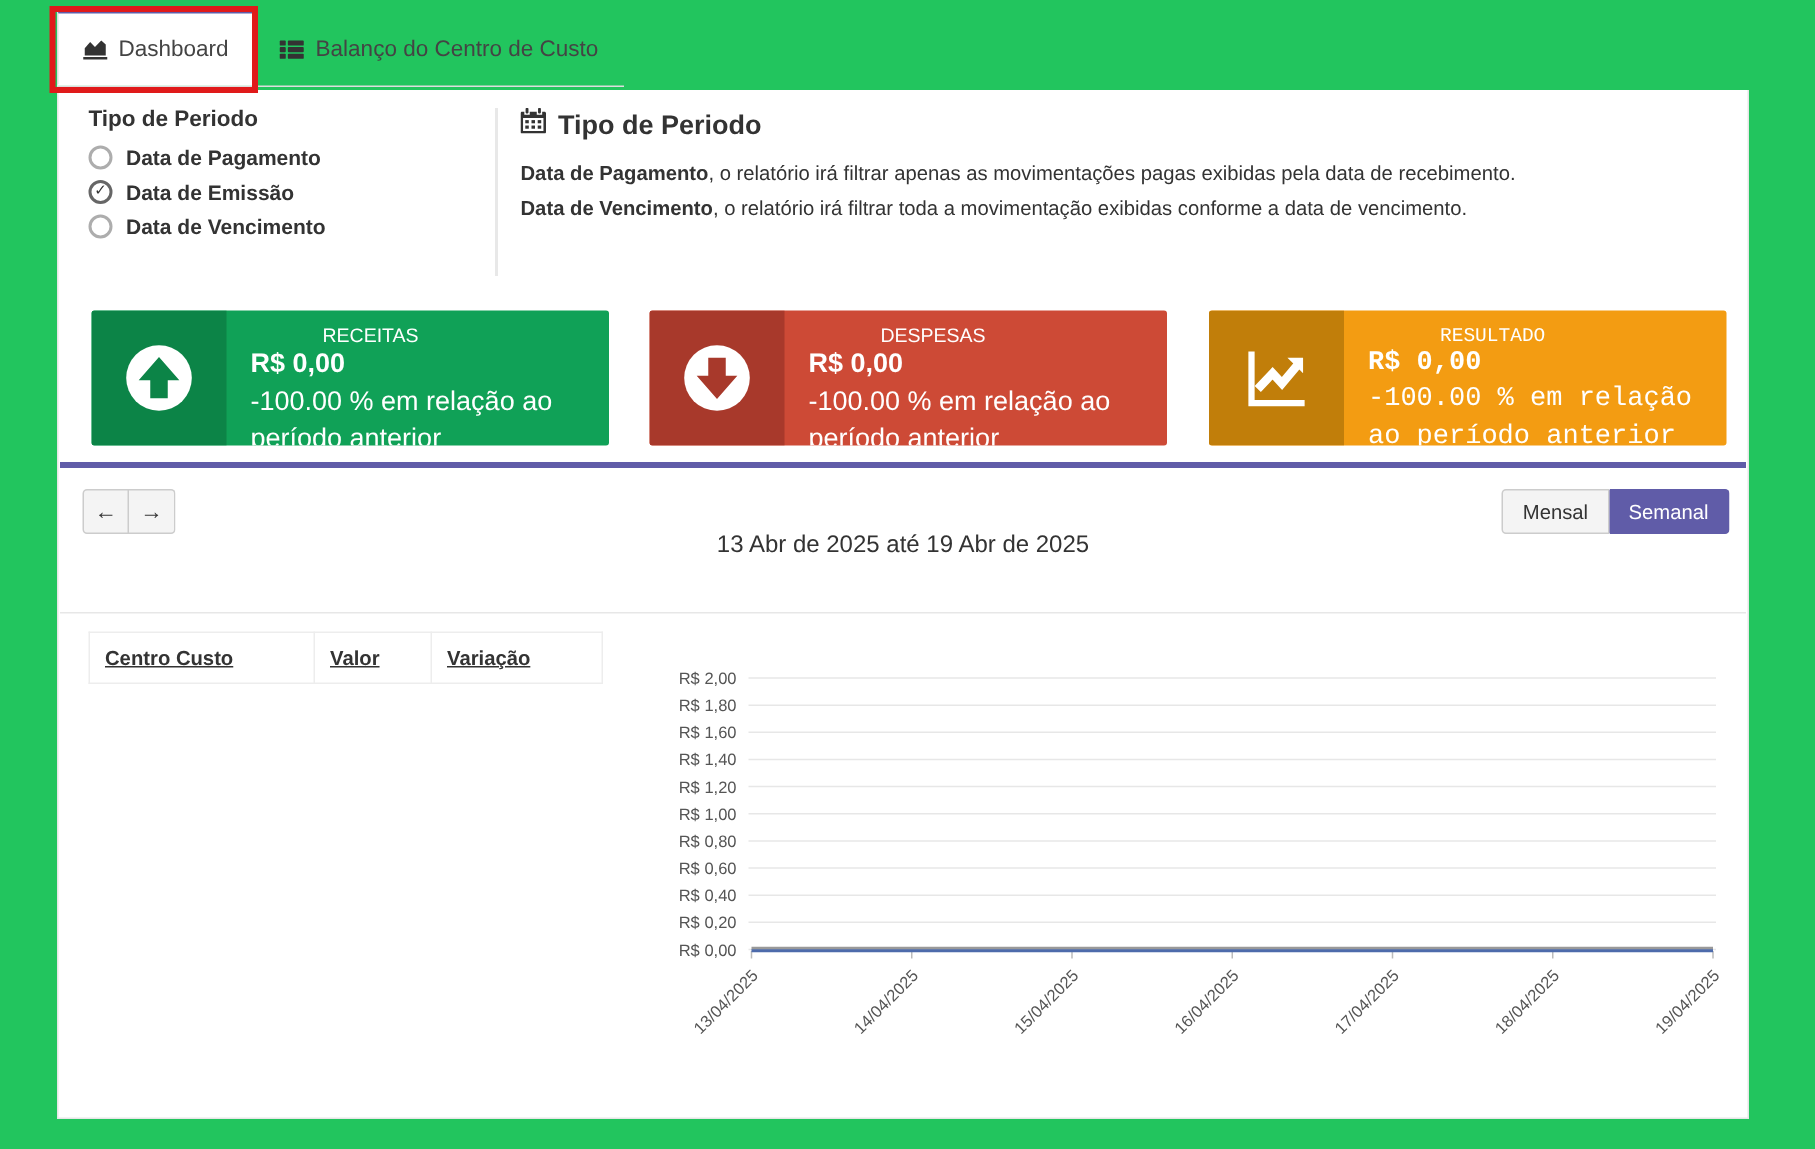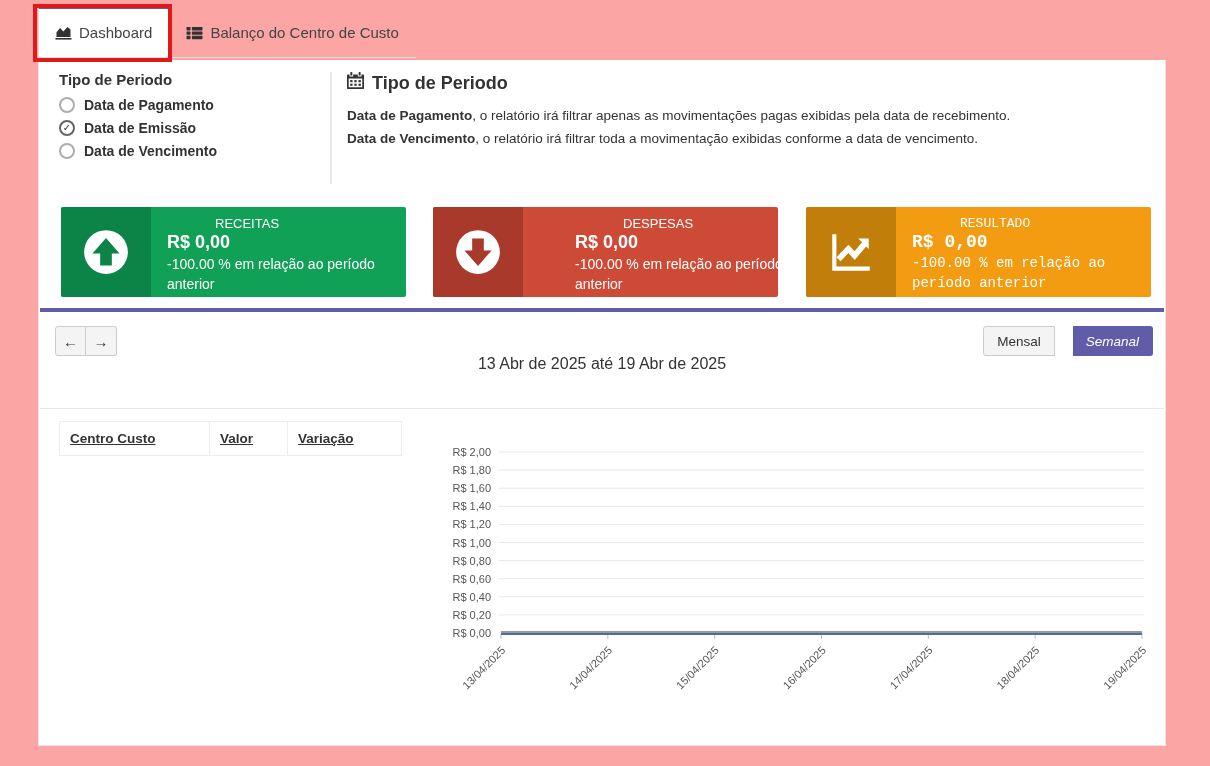--- a/index.html
+++ b/index.html
@@ -1,18 +1,18 @@
 <!DOCTYPE html>
 <html><head>
 <meta charset="utf-8">
 <style>
   * { margin:0; padding:0; box-sizing:border-box; }
   html,body { background:#fff; }
   body { font-family:"Liberation Sans","DejaVu Sans",sans-serif; color:#333; }
-  .page { position:relative; width:1210px; height:766px; background:#fca5a5; overflow:hidden; }
+  .page { position:relative; width:1210px; height:766px; background:#22c55e; overflow:hidden; }
 
   
   .tabbar { position:absolute; left:38px; top:6px; display:flex; border-bottom:1px solid #ddd; z-index:2; }
   .tab { display:inline-flex; align-items:center; gap:7px; padding:0 16px; height:51px;
          font-size:15px; color:#444; cursor:pointer; background:transparent;
          border:1px solid transparent; border-top:3px solid transparent; }
   .tab.active { background:#fff; border-color:#ddd; border-top:3px solid #605ca8;
                 border-bottom:1px solid #fff; margin-bottom:-1px; font-weight:normal; }
   .ticon { display:inline-flex; width:17px; height:16px; }
   .ticon svg { width:100%; height:100%; }
@@ -43,37 +43,37 @@
   .info-line b { font-weight:bold; }
 
   
   .card { position:absolute; top:147px; width:345px; height:90px; display:flex;
           color:#fff; background:var(--c); border-radius:2px; overflow:hidden; }
   .card-icon { width:90px; flex:0 0 90px; background:var(--cd); display:flex; align-items:center; justify-content:center; }
   .card-icon svg { width:50px; height:50px; }
   .card-body { padding:9px 0 0 16px; }
   .card-title { font-size:13px;margin-left:48px; }
   .card-value { font-size:18px; font-weight:bold; margin:1px 0 2px; }
-  .card-note { font-size:14px; line-height:1.4; width:238px; }
+  .card-note { font-size:18px; line-height:1.4; width:238px; }
 
   .purple-bar { position:absolute; left:1px; top:248px; width:1124px; height:4px; background:#605ca8; }
 
   
   .nav-group { position:absolute; left:16px; top:266px; display:flex; }
   .nav-btn { width:31px; height:30px; background:#f4f4f4; border:1px solid #ccc; color:#333;
              font-size:15px; font-weight:bold; display:flex; align-items:center; justify-content:center; cursor:pointer; }
   .nav-btn:first-child { border-radius:3px 0 0 3px; }
   .nav-btn:last-child { border-radius:0 3px 3px 0; border-left:none; }
 
   .toggle-group { position:absolute; right:12px; top:266px; display:flex; }
   .toggle-btn { height:30px; padding:0 13px; font-size:13.5px; border:1px solid #ccc; background:#f4f4f4;
-                color:#333; display:flex; align-items:center; cursor:pointer;margin-left:18px; }
+                color:#333; display:flex; align-items:center; cursor:pointer; }
   .toggle-btn:first-child { border-radius:3px 0 0 3px; }
   .toggle-btn:last-child { border-radius:0 3px 3px 0; border-left:none; }
-  .toggle-btn.active { background:#605ca8; border-color:#605ca8; color:#fff;font-style:italic; }
+  .toggle-btn.active { background:#605ca8; border-color:#605ca8; color:#fff; }
 
   .date-title { position:absolute; left:0; top:295px; width:100%; text-align:center;
                 font-size:16px; color:#333; }
 
   .section-divider { position:absolute; left:1px; top:348px; width:1124px; border-top:1px solid #e7e7e7; }
 
   
   .ct-table { position:absolute; left:20px; top:361px; border-collapse:collapse; }
   .ct-table th { border:1px solid #ededed; padding:9px 10px; text-align:left;
                  font-size:13.5px; font-weight:bold; color:#333; background:#fff;text-decoration:underline; }
@@ -167,21 +167,21 @@
             <circle cx="24" cy="24" r="21" fill="#fff"></circle>
             <path d="M24 10.5 37 25.5h-7.4V37h-11.2V25.5H11z" fill="var(--cd)"></path>
           </svg>
       </div>
       <div class="card-body">
         <div class="card-title">RECEITAS</div>
         <div class="card-value">R$ 0,00</div>
         <div class="card-note">-100.00 % em relação ao período anterior</div>
       </div>
     </div>
-    <div class="card" style="left: 394px; gap: 36px; --c: #cd4a36; --cd: #a8392b;">
+    <div class="card" style="left: 394px; --c: #cd4a36; --cd: #a8392b;">
       <div class="card-icon">
         <svg viewBox="0 0 48 48">
             <circle cx="24" cy="24" r="21" fill="#fff"></circle>
             <path d="M24 37.5 11 22.5h7.4V11h11.2v11.5H37z" fill="var(--cd)"></path>
           </svg>
       </div>
       <div class="card-body">
         <div class="card-title">DESPESAS</div>
         <div class="card-value">R$ 0,00</div>
         <div class="card-note">-100.00 % em relação ao período anterior</div>

